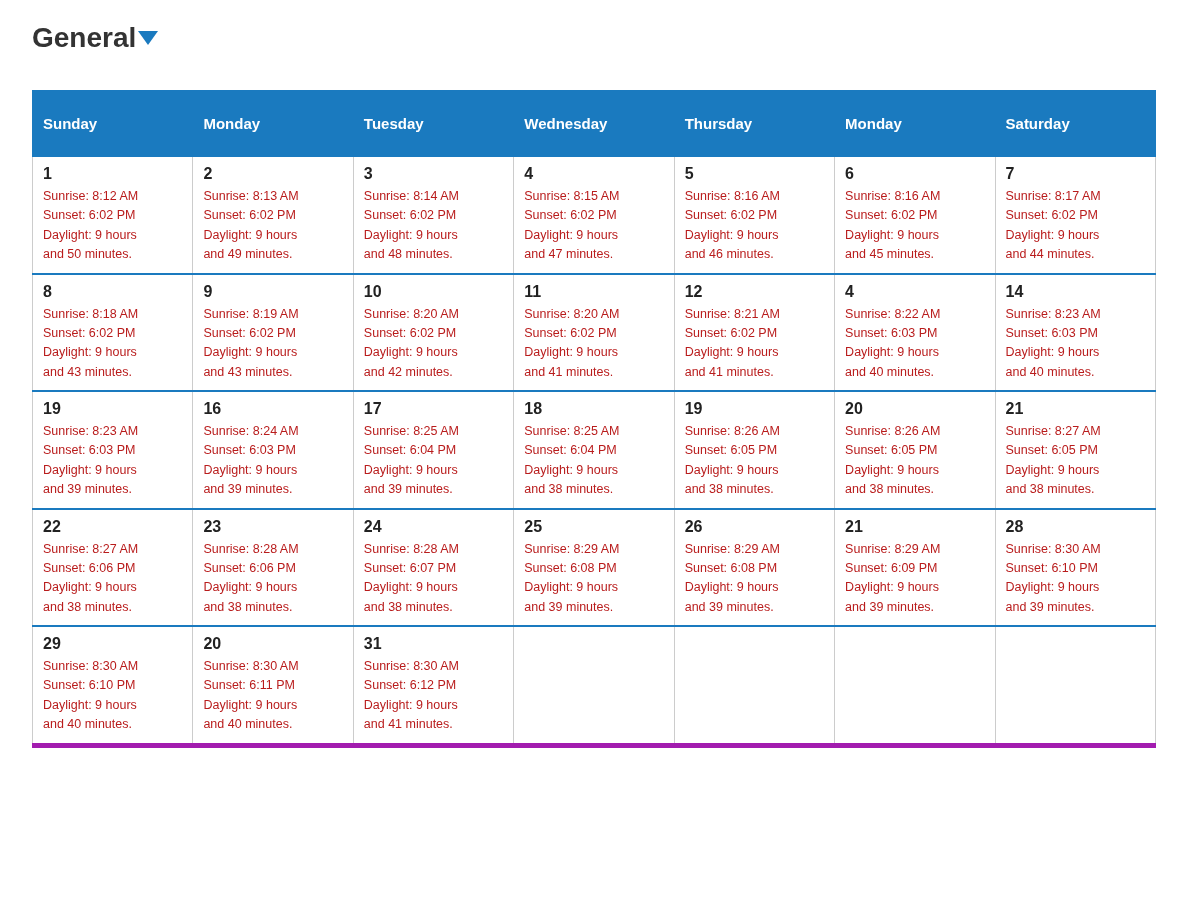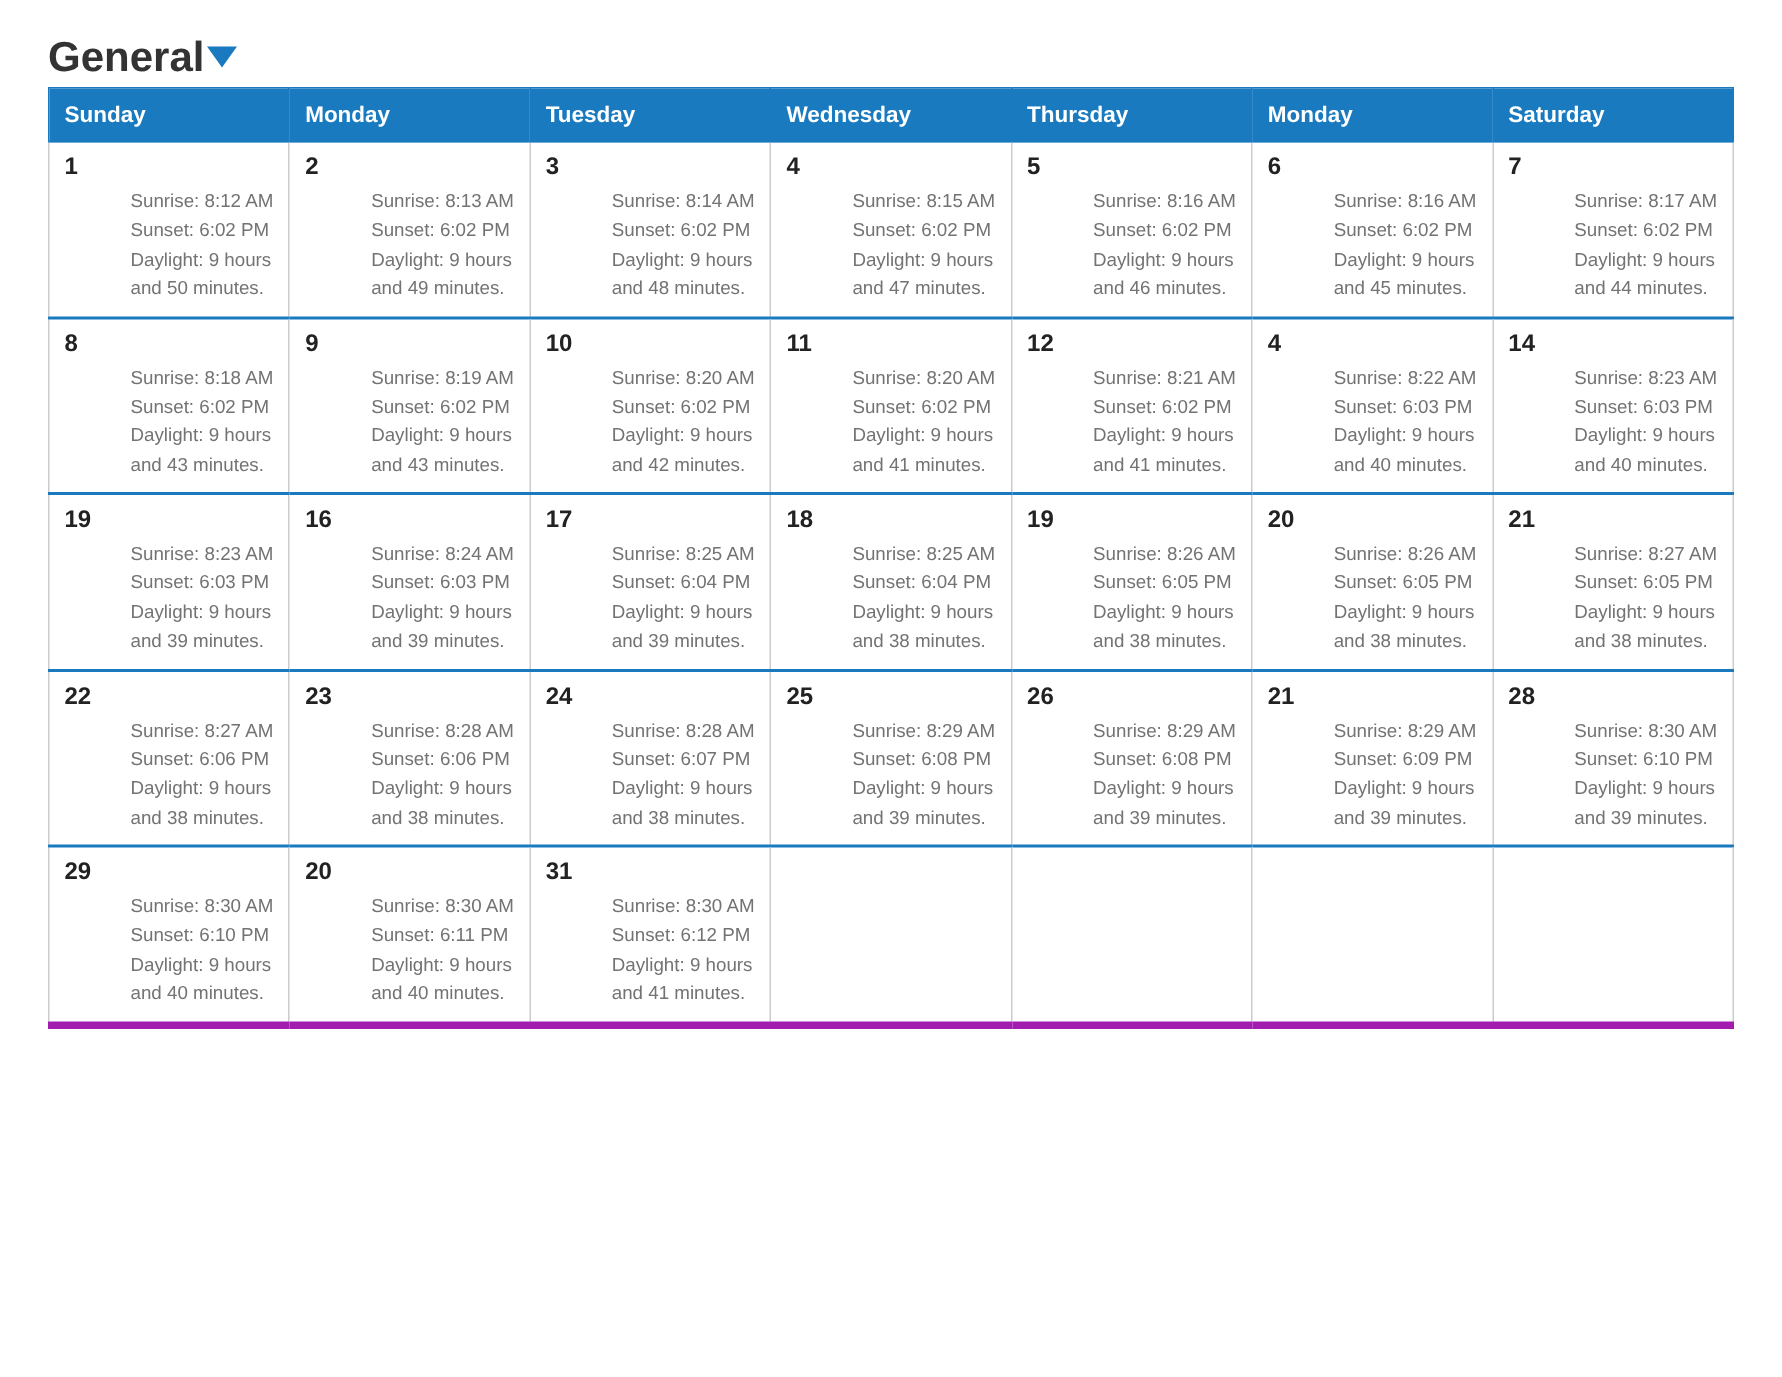--- a/index.html
+++ b/index.html
@@ -8,21 +8,21 @@
       background: #fff;
       color: #222;
       padding: 24px 32px;
       width: 1188px;
       min-height: 918px;
     }
     .header-area {
       display: flex;
       justify-content: space-between;
       align-items: flex-start;
-      margin-bottom: 4px;
+      margin-bottom: 36px;
     }
     .logo-area {
       display: flex;
       flex-direction: column;
       align-items: flex-start;
     }
     .logo-text {
       font-size: 28px;
       font-weight: bold;
       color: #333;
@@ -66,21 +66,21 @@
     table {
       width: 100%;
       border-collapse: collapse;
       table-layout: fixed;
     }
     thead th {
       background-color: #1a7abf;
       color: #fff;
       font-size: 15px;
       font-weight: bold;
-      padding: 9px 10px;
+      padding: 24px 10px;
       text-align: left;
       border: 1px solid #1a7abf;
     }
     tbody td {
       vertical-align: top;
       padding: 8px 10px;
       border: 1px solid #ccc;
       border-bottom: 2px solid #1a7abf;
       font-size: 12.5px;
       color: #333;
@@ -91,22 +91,21 @@
       border-bottom: 5px solid #a21caf;
     }
     .day-number {
       font-size: 16px;
       font-weight: bold;
       color: #222;
       margin-bottom: 4px;
     }
     .day-info {
       line-height: 1.55;
-      color: #737373;
-      margin-left: 44px;
+      color: #b91c1c;
     }
     .empty-cell {
       background: #fff;
     }
   </style>
 </head>
 <body>
 
 <div class="header-area">
   <div class="logo-area">

